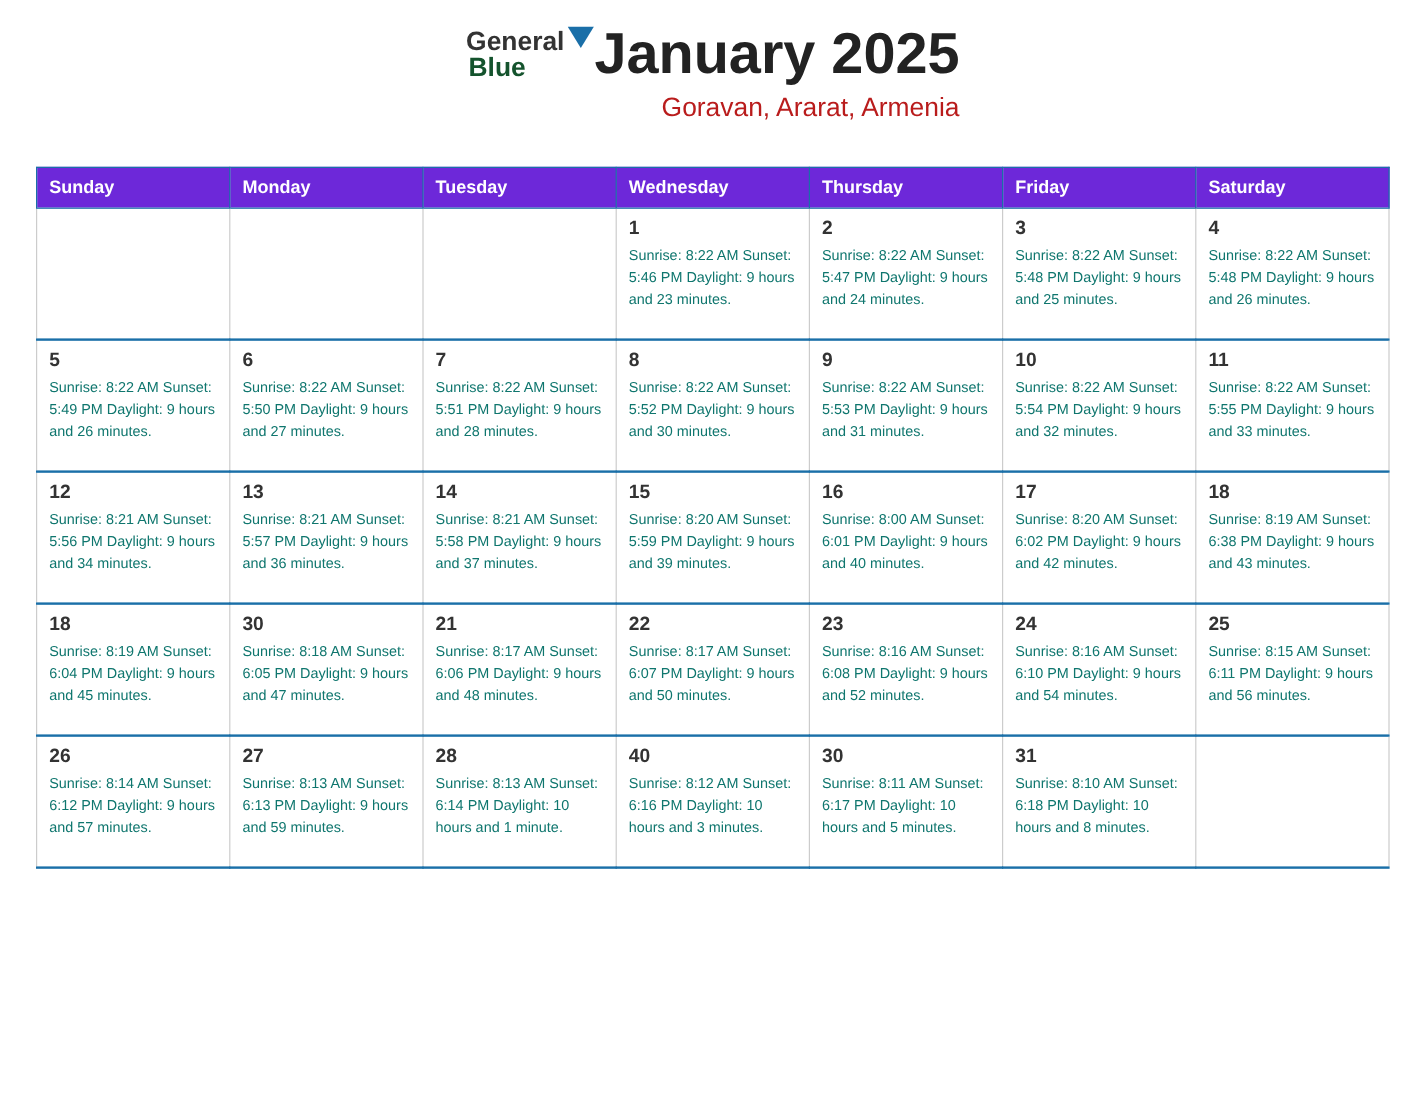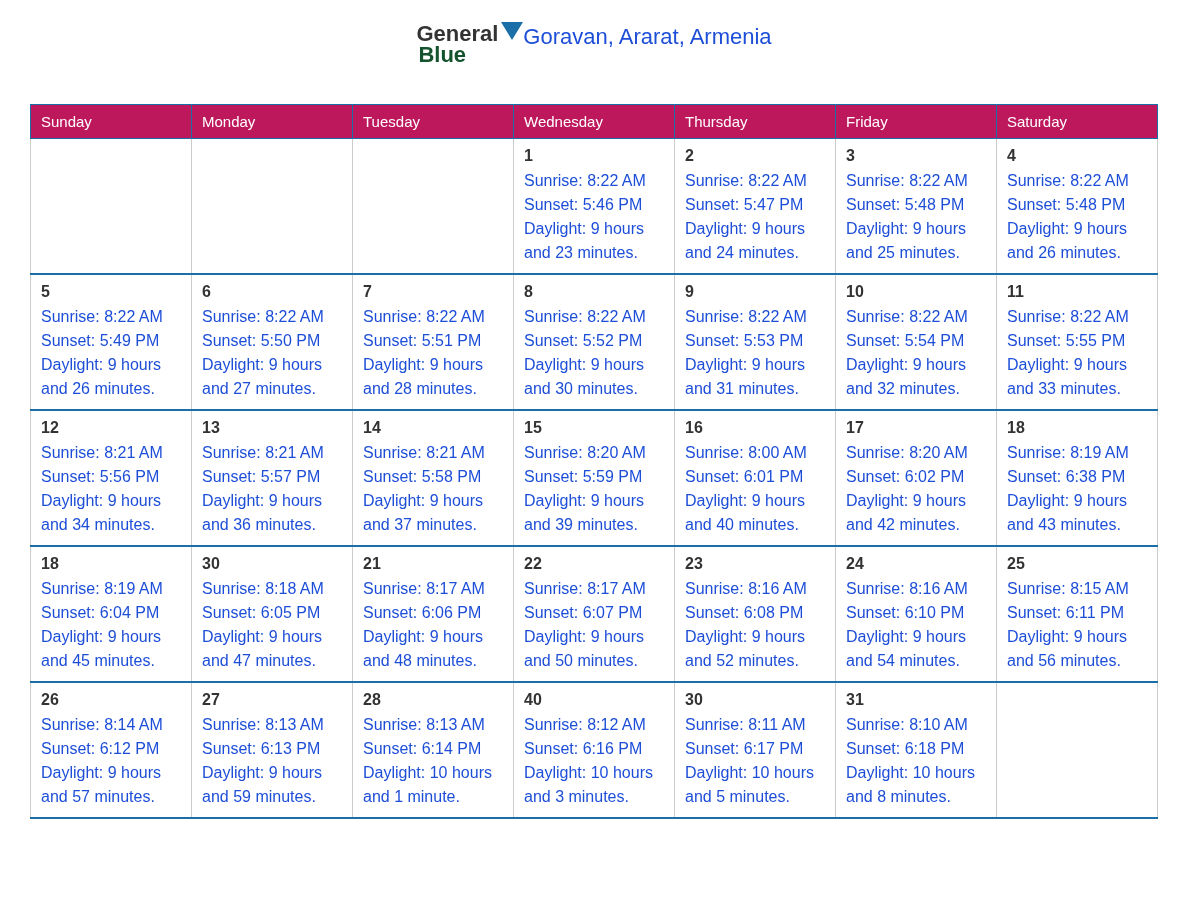--- a/index.html
+++ b/index.html
@@ -36,33 +36,33 @@
       text-align: right;
     }
     .calendar-title {
       font-size: 48px;
       font-weight: bold;
       color: #222;
       line-height: 1.1;
     }
     .calendar-subtitle {
       font-size: 22px;
-      color: #1d4ed8;
+      color: #b91c1c;
       margin-top: 4px;
     }
     table {
       width: 100%;
       border-collapse: collapse;
       table-layout: fixed;
     }
     thead tr th {
-      background-color: #be185d;
+      background-color: #6d28d9;
       color: #fff;
       font-size: 15px;
-      font-weight: normal;
+      font-weight: bold;
       padding: 8px 10px;
       text-align: left;
       border: 1px solid #1a6fa8;
     }
     tbody tr {
       border-bottom: 2px solid #1a6fa8;
     }
     tbody tr td {
       vertical-align: top;
       padding: 8px 10px;
@@ -71,43 +71,44 @@
       border: 1px solid #ccc;
       height: 110px;
     }
     .day-number {
       font-size: 16px;
       font-weight: bold;
       display: block;
       margin-bottom: 4px;
     }
     .day-info {
-      font-size: 16px;
+      font-size: 12px;
       line-height: 1.5;
-      color: #1d4ed8;
+      color: #0f766e;
     }
   </style>
 </head>
 <body>
 
 <div class="header">
   <div class="logo">
     <div style="display:flex; flex-direction:column; align-items:flex-start;">
       <div style="display:flex; align-items:center;">
         <span class="logo-general">General</span>
         <div style="display:inline-block; margin-left:3px; margin-top:2px;">
           <svg width="22" height="22" viewBox="0 0 22 22">
             <polygon points="0,0 22,0 11,18" fill="#1a6fa8"></polygon>
           </svg>
         </div>
       </div>
       <span class="logo-blue" style="margin-top:-6px; margin-left:2px;">Blue</span>
     </div>
   </div>
   <div class="title-block">
+    <div class="calendar-title">January 2025</div>
     <div class="calendar-subtitle">Goravan, Ararat, Armenia</div>
   </div>
 </div>
 
 <table>
   <thead>
     <tr>
     <th>Sunday</th>
         <th>Monday</th>
         <th>Tuesday</th>

